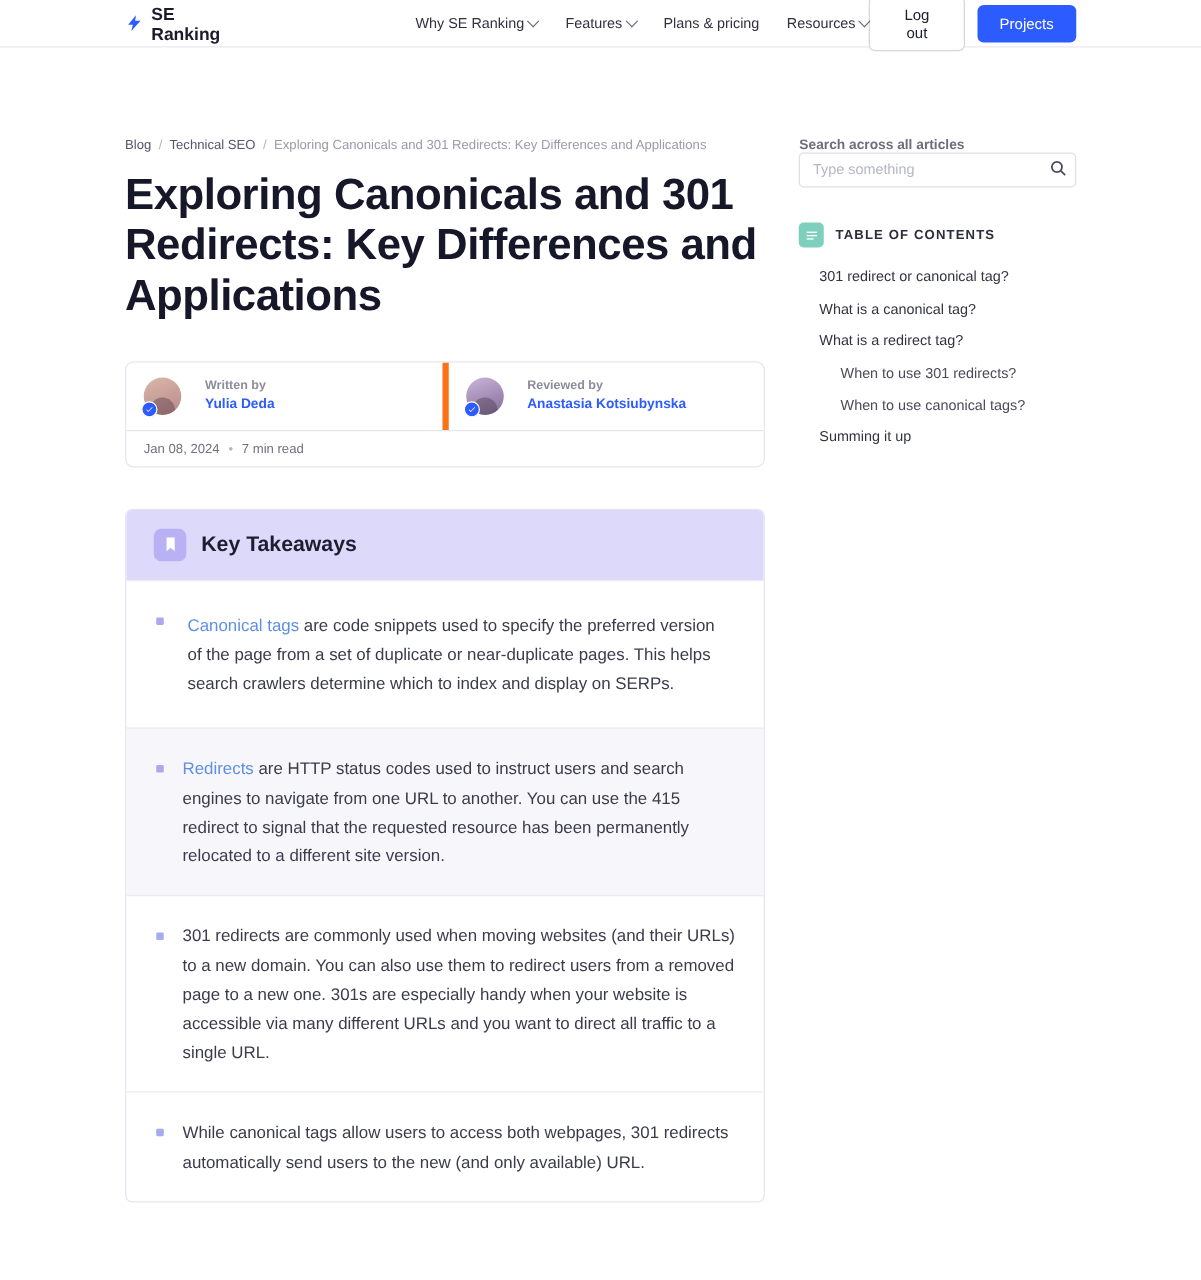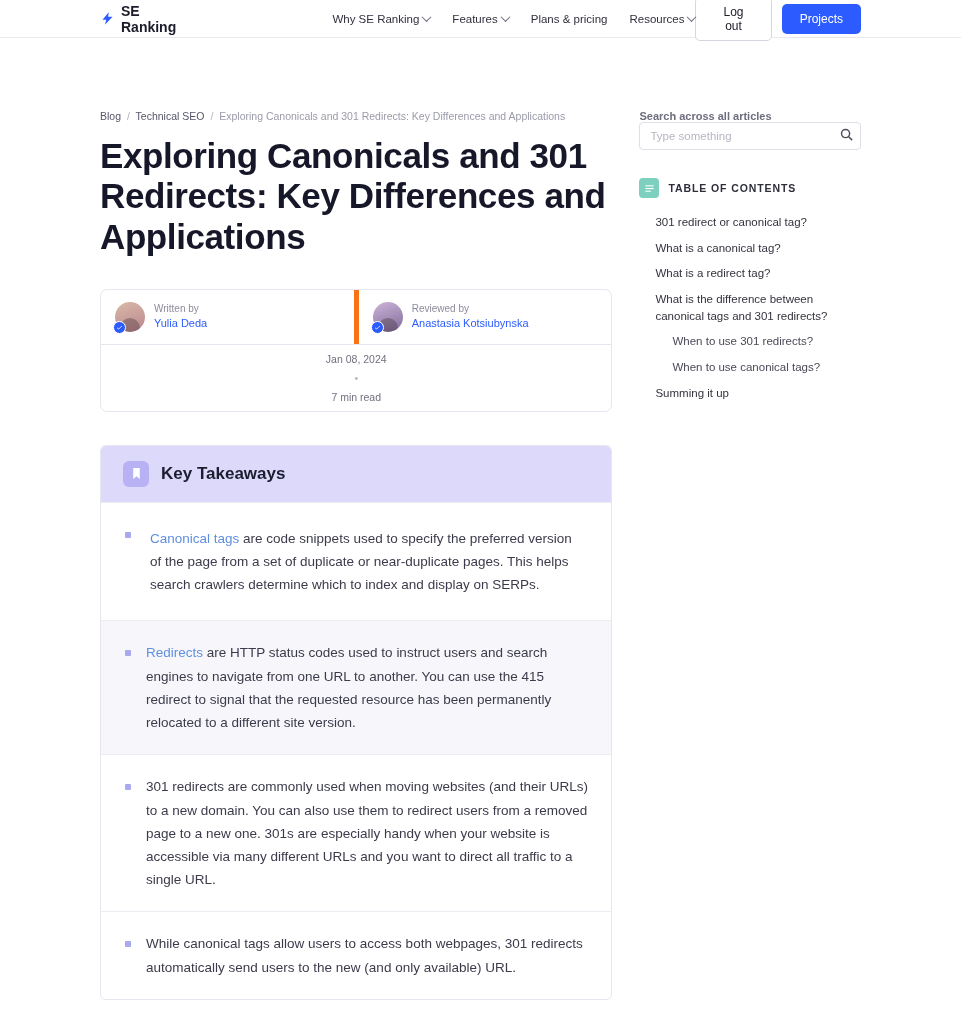--- a/index.html
+++ b/index.html
@@ -135,22 +135,23 @@
     border-radius: 7px;
     overflow: hidden;
   }
   .author-row {
     display: flex;
   }
   .author-cell {
     flex: 1;
     display: flex;
     align-items: center;
-    gap: 9px;
+    gap: 19px;
     padding: 12px 14px;
+    font-weight: bold;
   }
   .author-cell + .author-cell {
     border-left: 5px solid #f97316;
   }
   .avatar-wrap {
     position: relative;
     width: 30px; height: 30px;
     flex: none;
   }
   .avatar {
@@ -197,21 +198,20 @@
     display: block;
   }
   .meta-row {
     border-top: 1px solid #e6e6ee;
     padding: 8px 14px;
     font-size: 10.5px;
     color: #70707f;
     display: flex;
     align-items: center;
     gap: 7px;
-    flex-direction: column;
   }
   .dot { color: #b5b5c2; }
 
   
   .kt {
     margin-top: 33px;
     border: 1px solid #e6e6ee;
     border-radius: 6px;
     overflow: hidden;
   }
@@ -478,19 +478,18 @@
             <rect x="3" y="16.6" width="12" height="2.4"></rect>
           </svg>
       </div>
       <div class="toc-title">TABLE OF CONTENTS</div>
     </div>
 
     <ul class="toc-list">
       <li>301 redirect or canonical tag?</li>
       <li>What is a canonical tag?</li>
       <li>What is a redirect tag?</li>
-      <li>What is the difference between canonical tags and 301 redirects?</li>
       <li class="sub">When to use 301 redirects?</li>
       <li class="sub">When to use canonical tags?</li>
       <li>Summing it up</li>
     </ul>
   </div>
 </div>
 
 </body></html>

